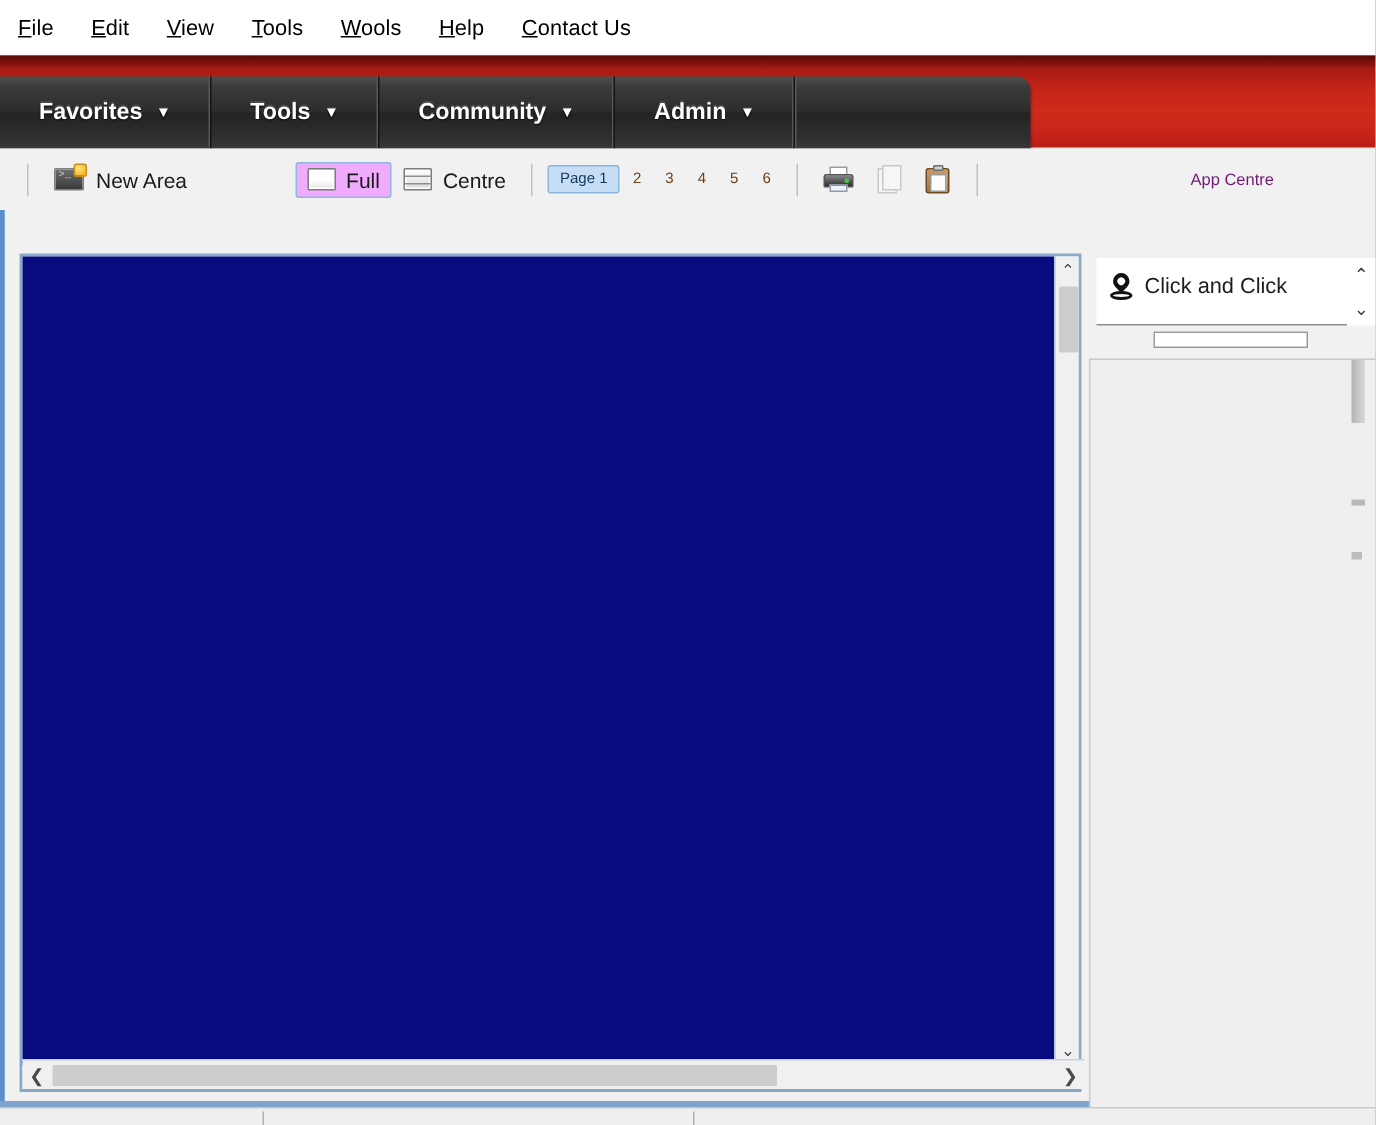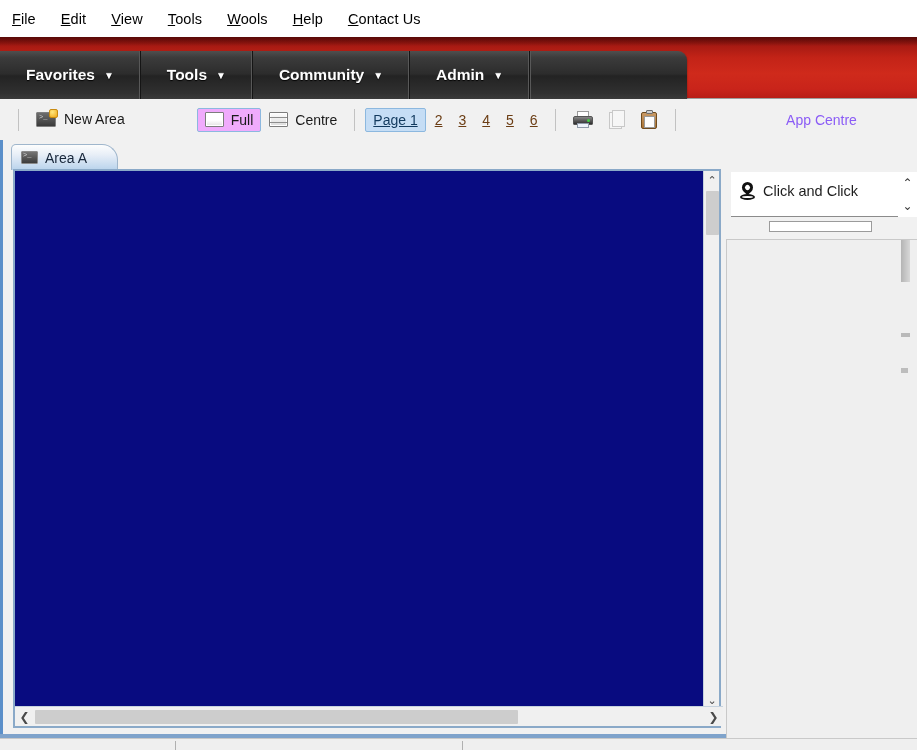--- a/index.html
+++ b/index.html
@@ -67,21 +67,21 @@
   .toolbar {
     position:absolute; left:0; top:99px; width:726px; height:41px;
     background:#f1f1f1;
     display:flex; align-items:center;
     padding-left:9px;
   }
   .tb-sep {
     width:1px; height:22px; background:#c2c2c2; margin:0 9px; flex:0 0 auto;
   }
   .tb-btn {
-    display:flex; gap:7px;
+    display:flex; align-items:center; gap:7px;
     padding:3px 7px; border:1px solid transparent; border-radius:2px;
     font-size:14px; color:#222; cursor:default; white-space:nowrap;
   }
   .tb-btn.sel {
     background:#f0abfc; border:1px solid #8cb8df;
   }
   .tb-label { font-size:14px; color:#1a1a1a; }
   .newarea-gap{ width:64px; flex:0 0 auto; }
 
   
@@ -111,22 +111,22 @@
   }
   .ico-pane.full{ background:linear-gradient(to bottom,#ffffff 0%,#ffffff 55%,#e2e2e2 100%); }
   .ico-pane.split:before,.ico-pane.split:after{
     content:""; position:absolute; left:0; width:100%; height:1px; background:#8e8e8e;
   }
   .ico-pane.split:before{ top:4px; }
   .ico-pane.split:after { top:9px; }
 
   
   .pg {
-    font-size:14px; color:#6b3d14; padding:3px 6px; margin:0 1px;
-    border:1px solid transparent; border-radius:2px; cursor:default;text-decoration:underline;
+    font-size:10px; color:#6b3d14; padding:3px 6px; margin:0 1px;
+    border:1px solid transparent; border-radius:2px; cursor:default;
   }
   .pg.sel{
     background:#c5ddf5; border:1px solid #8cb8df; color:#123a5e; font-weight:normal;
     padding:3px 7px;
   }
 
   
   .ico-print{ position:relative; width:20px; height:18px; flex:0 0 auto; }
   .ico-print .paper{
     position:absolute; left:4px; top:0; width:12px; height:6px;
@@ -169,21 +169,21 @@
   .ico-paste .sheet{
     position:absolute; left:3px; top:6px; width:11px; height:12px;
     background:#fdfdfd; border:1px solid #9a9a9a;
   }
 
   
   .appcentre{
     position:absolute; left:726px; top:99px; width:191px; height:41px;
     background:#f1f1f1;
     display:flex; align-items:center; justify-content:center;
-    font-size:14px; color:#8b5cf6; cursor:default;
+    font-size:11px; color:#701a75; cursor:default;
   }
 
   
   .docwin{
     position:absolute; left:0; top:140px; width:726px; height:598px;
     background:#f1f1f1;
     border-left:3px solid #5b8fc9;
   }
   .tabstrip{
     position:absolute; left:8px; top:4px; height:26px; width:710px;
@@ -430,26 +430,20 @@
           <span class="clip"></span>
       </span>
     </div>
 
     <div class="tb-sep"></div>
   </div>
 
   <div class="appcentre">App Centre</div>
 
   <div class="docwin">
-    <div class="tabstrip">
-      <div class="tab">
-        <span class="ico-tab"></span>
-        <span>Area A</span>
-      </div>
-    </div>
 
     <div class="canvas-frame">
       <div class="canvas"></div>
 
       <div class="vsb">
         <div class="arrow up">⌃</div>
         <div class="thumb"></div>
         <div class="arrow down">⌄</div>
       </div>
 

